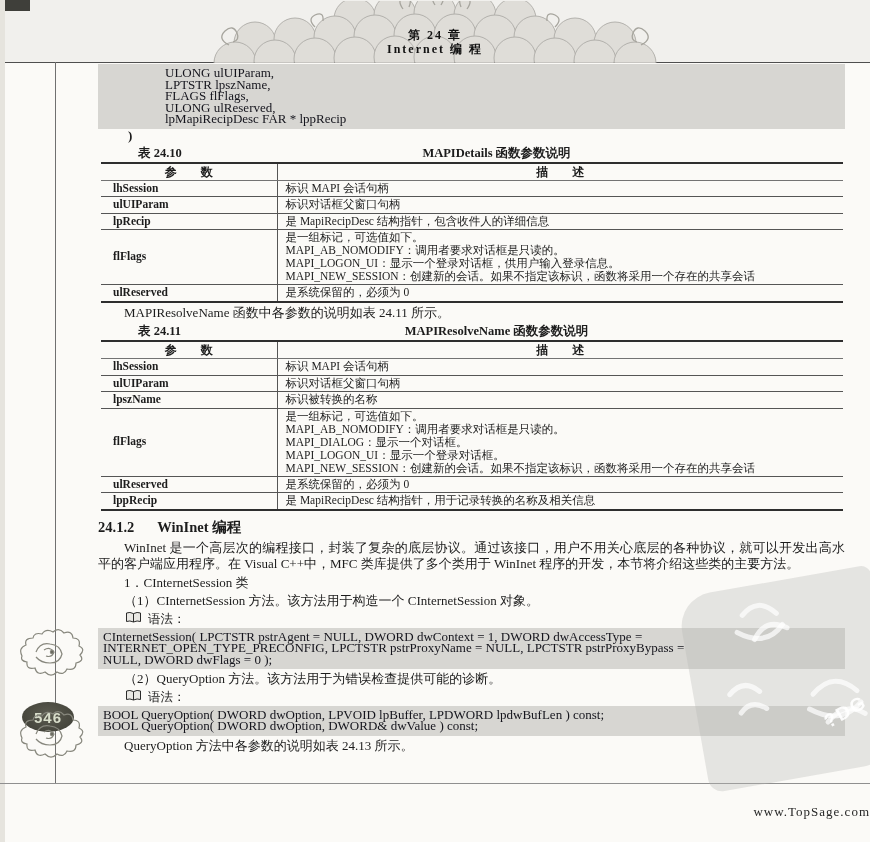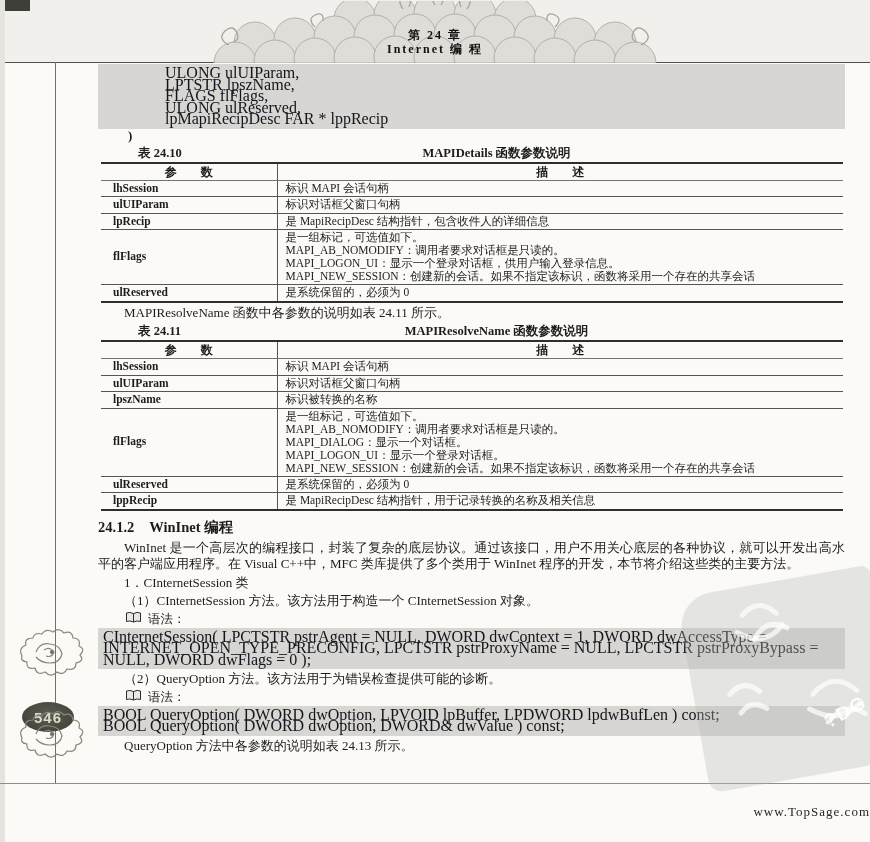--- a/index.html
+++ b/index.html
@@ -31,21 +31,21 @@
   
   .watermark{position:absolute;left:692px;top:580px;width:196px;height:198px;z-index:3;
              pointer-events:none;transform:rotate(-10deg);
              background:rgba(186,186,182,.34);border-radius:34px 10px 42px 14px;}
   .wm-text{position:absolute;right:26px;bottom:46px;color:rgba(255,255,255,.9);
            font:bold 19px "Liberation Sans",sans-serif;transform:rotate(-20deg);letter-spacing:2px;}
 
   
   .content{position:absolute;left:98px;top:64px;width:747px;font-size:13px;line-height:16.5px;}
 
-  .codeblock{background:#d7d6d2;padding:3px 6px 4px 5px;font-size:16px;line-height:11.5px;
+  .codeblock{background:#d7d6d2;padding:3px 6px 4px 5px;font-size:13px;line-height:11.5px;
              color:#14141c;}
   .codeblock.indent > div{padding-left:62px;}
   .close-paren{margin-left:30px;font-size:13px;line-height:14px;font-weight:bold;}
 
   .tcaption{display:flex;margin:3px 0 1px 0;font-weight:bold;font-size:12.5px;line-height:15px;}
   .tcaption .lbl{margin-left:40px;width:130px;}
   .tcaption .ttl{flex:1;text-align:center;padding-right:120px;}
 
   table.ptable{border-collapse:collapse;width:742px;margin-left:3px;
                border-top:2px solid #2e2e2e;border-bottom:2px solid #2e2e2e;
@@ -55,21 +55,21 @@
              font-size:12px;line-height:14px;letter-spacing:0;}
   .ptable th:first-child{border-right:1px solid #555;}
   .ptable td{border-bottom:1px solid #555;padding:1px 8px;vertical-align:middle;line-height:13.5px;}
   .ptable tr:last-child td{border-bottom:none;}
   .ptable td.pname{font-weight:bold;border-right:1px solid #555;padding-left:12px;}
   .ptable td.pdesc div{line-height:13px;}
 
   .para{text-indent:2em;margin:2px 0;}
   .just{text-align:justify;}
   .h3{font-weight:bold;font-size:14.5px;line-height:16px;margin:8px 0 5px 0;}
-  .h3 .num{margin-right:15px;}
+  .h3 .num{margin-right:23px;}
   .syntax{display:flex;align-items:flex-end;gap:7px;margin:1px 0 1px 28px;
           font-size:12.5px;line-height:15px;}
   .book-icon{flex:0 0 auto;display:inline-block;}
 </style>
 </head>
 <body>
 
 <div class="page">
 
   <div class="top-band">

